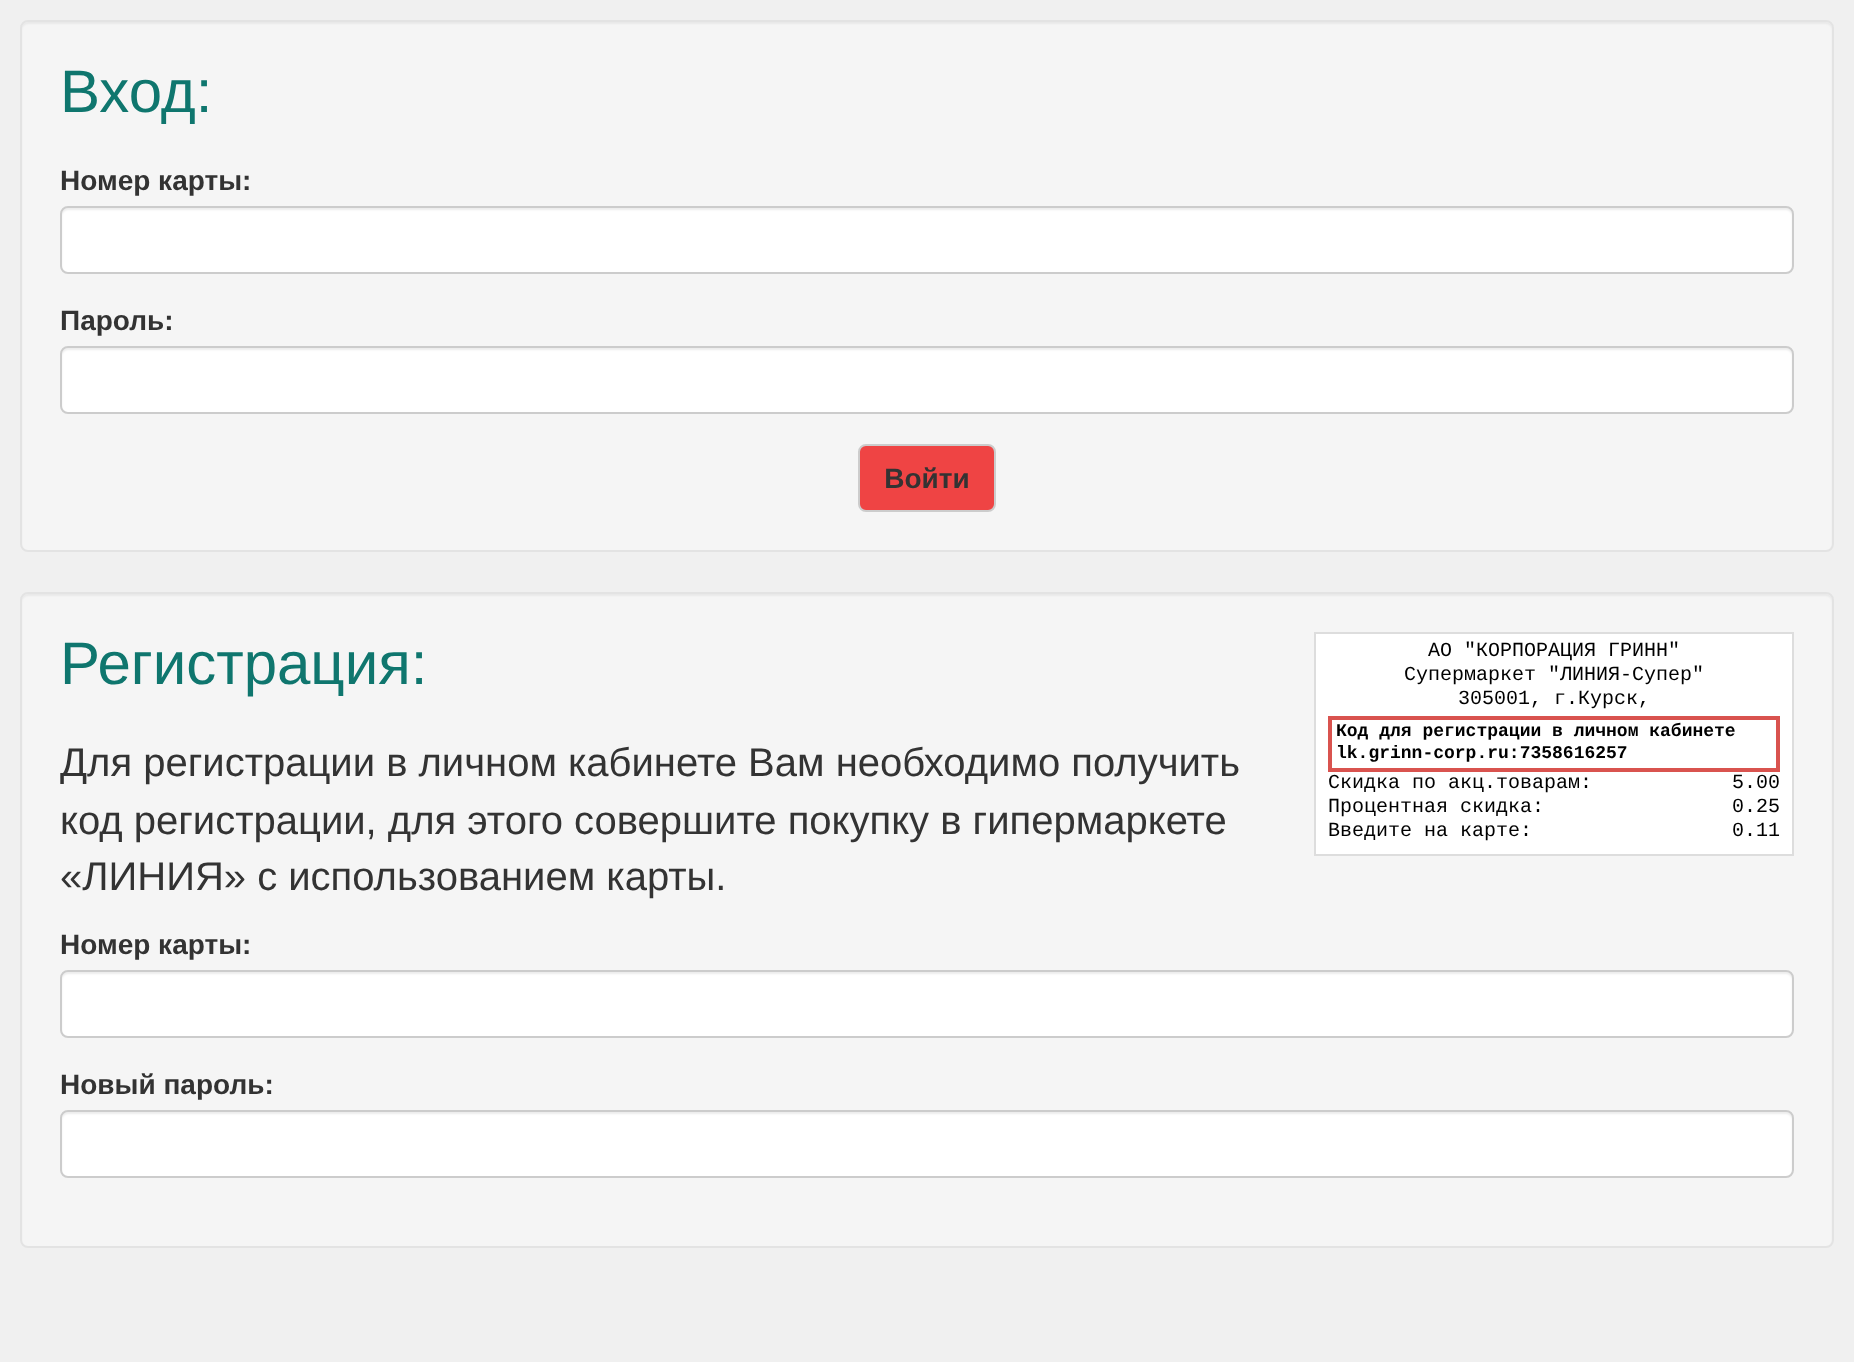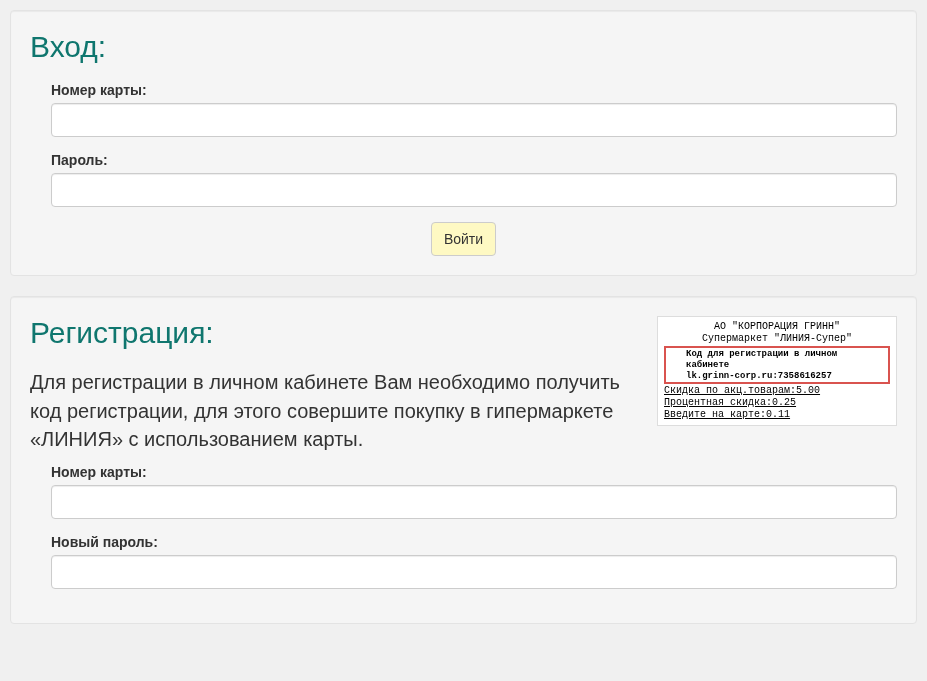--- a/index.html
+++ b/index.html
@@ -24,21 +24,20 @@
   }
   h2 {
     font-size: 30px;
     font-weight: 500;
     color: #0f766e;
     margin-bottom: 18px;
     margin-top: 0;
   }
   .form-group {
     margin-bottom: 15px;
-    margin-left: 21px;
   }
   label {
     display: inline-block;
     margin-bottom: 5px;
     font-weight: 700;
     font-size: 14px;
     color: #333;
   }
   input[type="text"],
   input[type="password"] {
@@ -52,27 +51,27 @@
     background-color: #fff;
     border: 1px solid #ccc;
     border-radius: 4px;
     box-shadow: inset 0 1px 1px rgba(0,0,0,0.075);
   }
   .btn {
     display: inline-block;
     padding: 6px 12px;
     margin-bottom: 0;
     font-size: 14px;
-    font-weight: 400;
+    font-weight: 700;
     line-height: 1.42857143;
     text-align: center;
     white-space: nowrap;
     vertical-align: middle;
     cursor: pointer;
-    background: #fef9c3;
+    background: #ef4444;
     border: 1px solid #ccc;
     border-radius: 4px;
     color: #333;
   }
   .btn-center {
     text-align: center;
     margin-top: 10px;
   }
   p {
     font-size: 20px;
@@ -94,28 +93,28 @@
     line-height: 1.2;
     color: #000;
     margin-left: 15px;
     margin-bottom: 10px;
   }
   .receipt-center {
     text-align: center;
   }
   .receipt-box {
     border: 2px solid #d9534f;
-    padding: 1px 20px;
+    padding: 1px 2px;
     margin: 1px 0;
     font-weight: bold;
     font-size: 9px;
   }
   .receipt-line {
     display: flex;
-    text-decoration: underline;
+    justify-content: space-between;
   }
   .clearfix::after {
     content: "";
     display: table;
     clear: both;
   }
 </style>
 </head>
 <body>
 
@@ -135,20 +134,21 @@
   <div class="btn-center">
     <button class="btn">Войти</button>
   </div>
 </div>
 
 <div class="panel">
   <div class="reg-header clearfix">
     <div class="receipt">
       <div class="receipt-center">АО "КОРПОРАЦИЯ ГРИНН"</div>
       <div class="receipt-center">Супермаркет "ЛИНИЯ-Супер"</div>
+      <div class="receipt-center">305001, г.Курск,</div>
       <div class="receipt-box">
         <div>Код для регистрации в личном кабинете</div>
         <div>lk.grinn-corp.ru:7358616257</div>
       </div>
       <div class="receipt-line">
           <span>Скидка по акц.товарам:</span>
           <span>5.00</span>
         </div>
       <div class="receipt-line">
           <span>Процентная скидка:</span>

